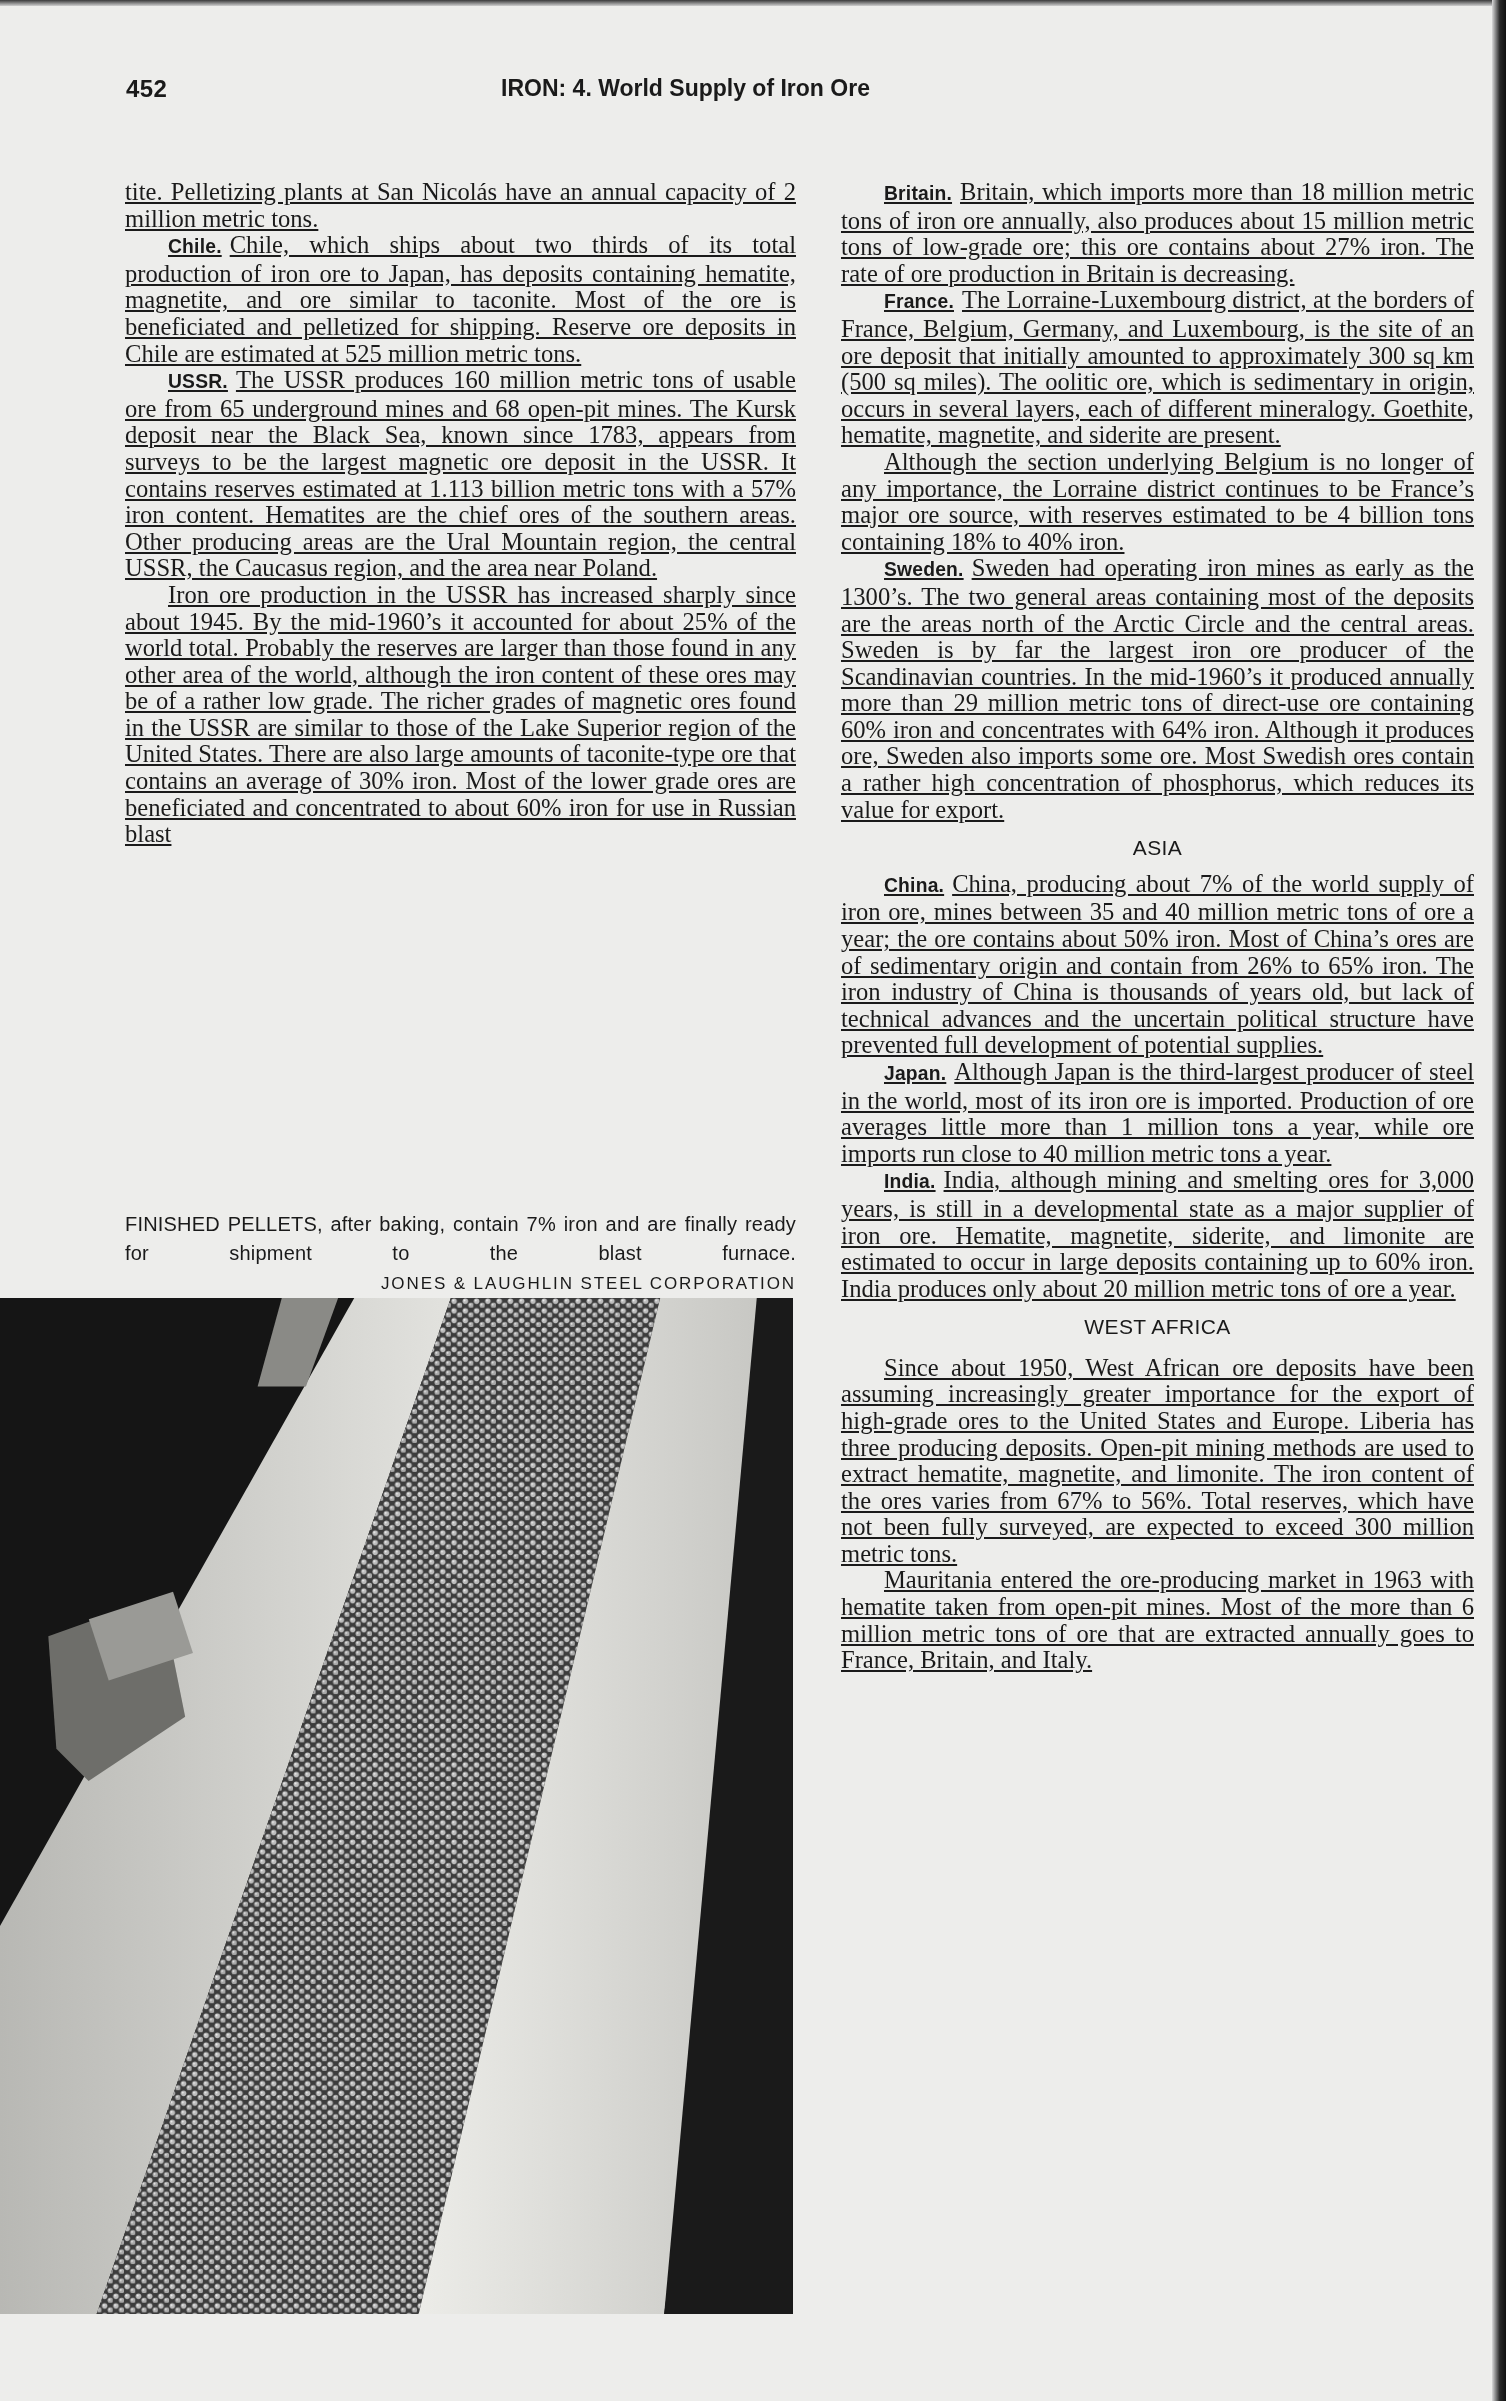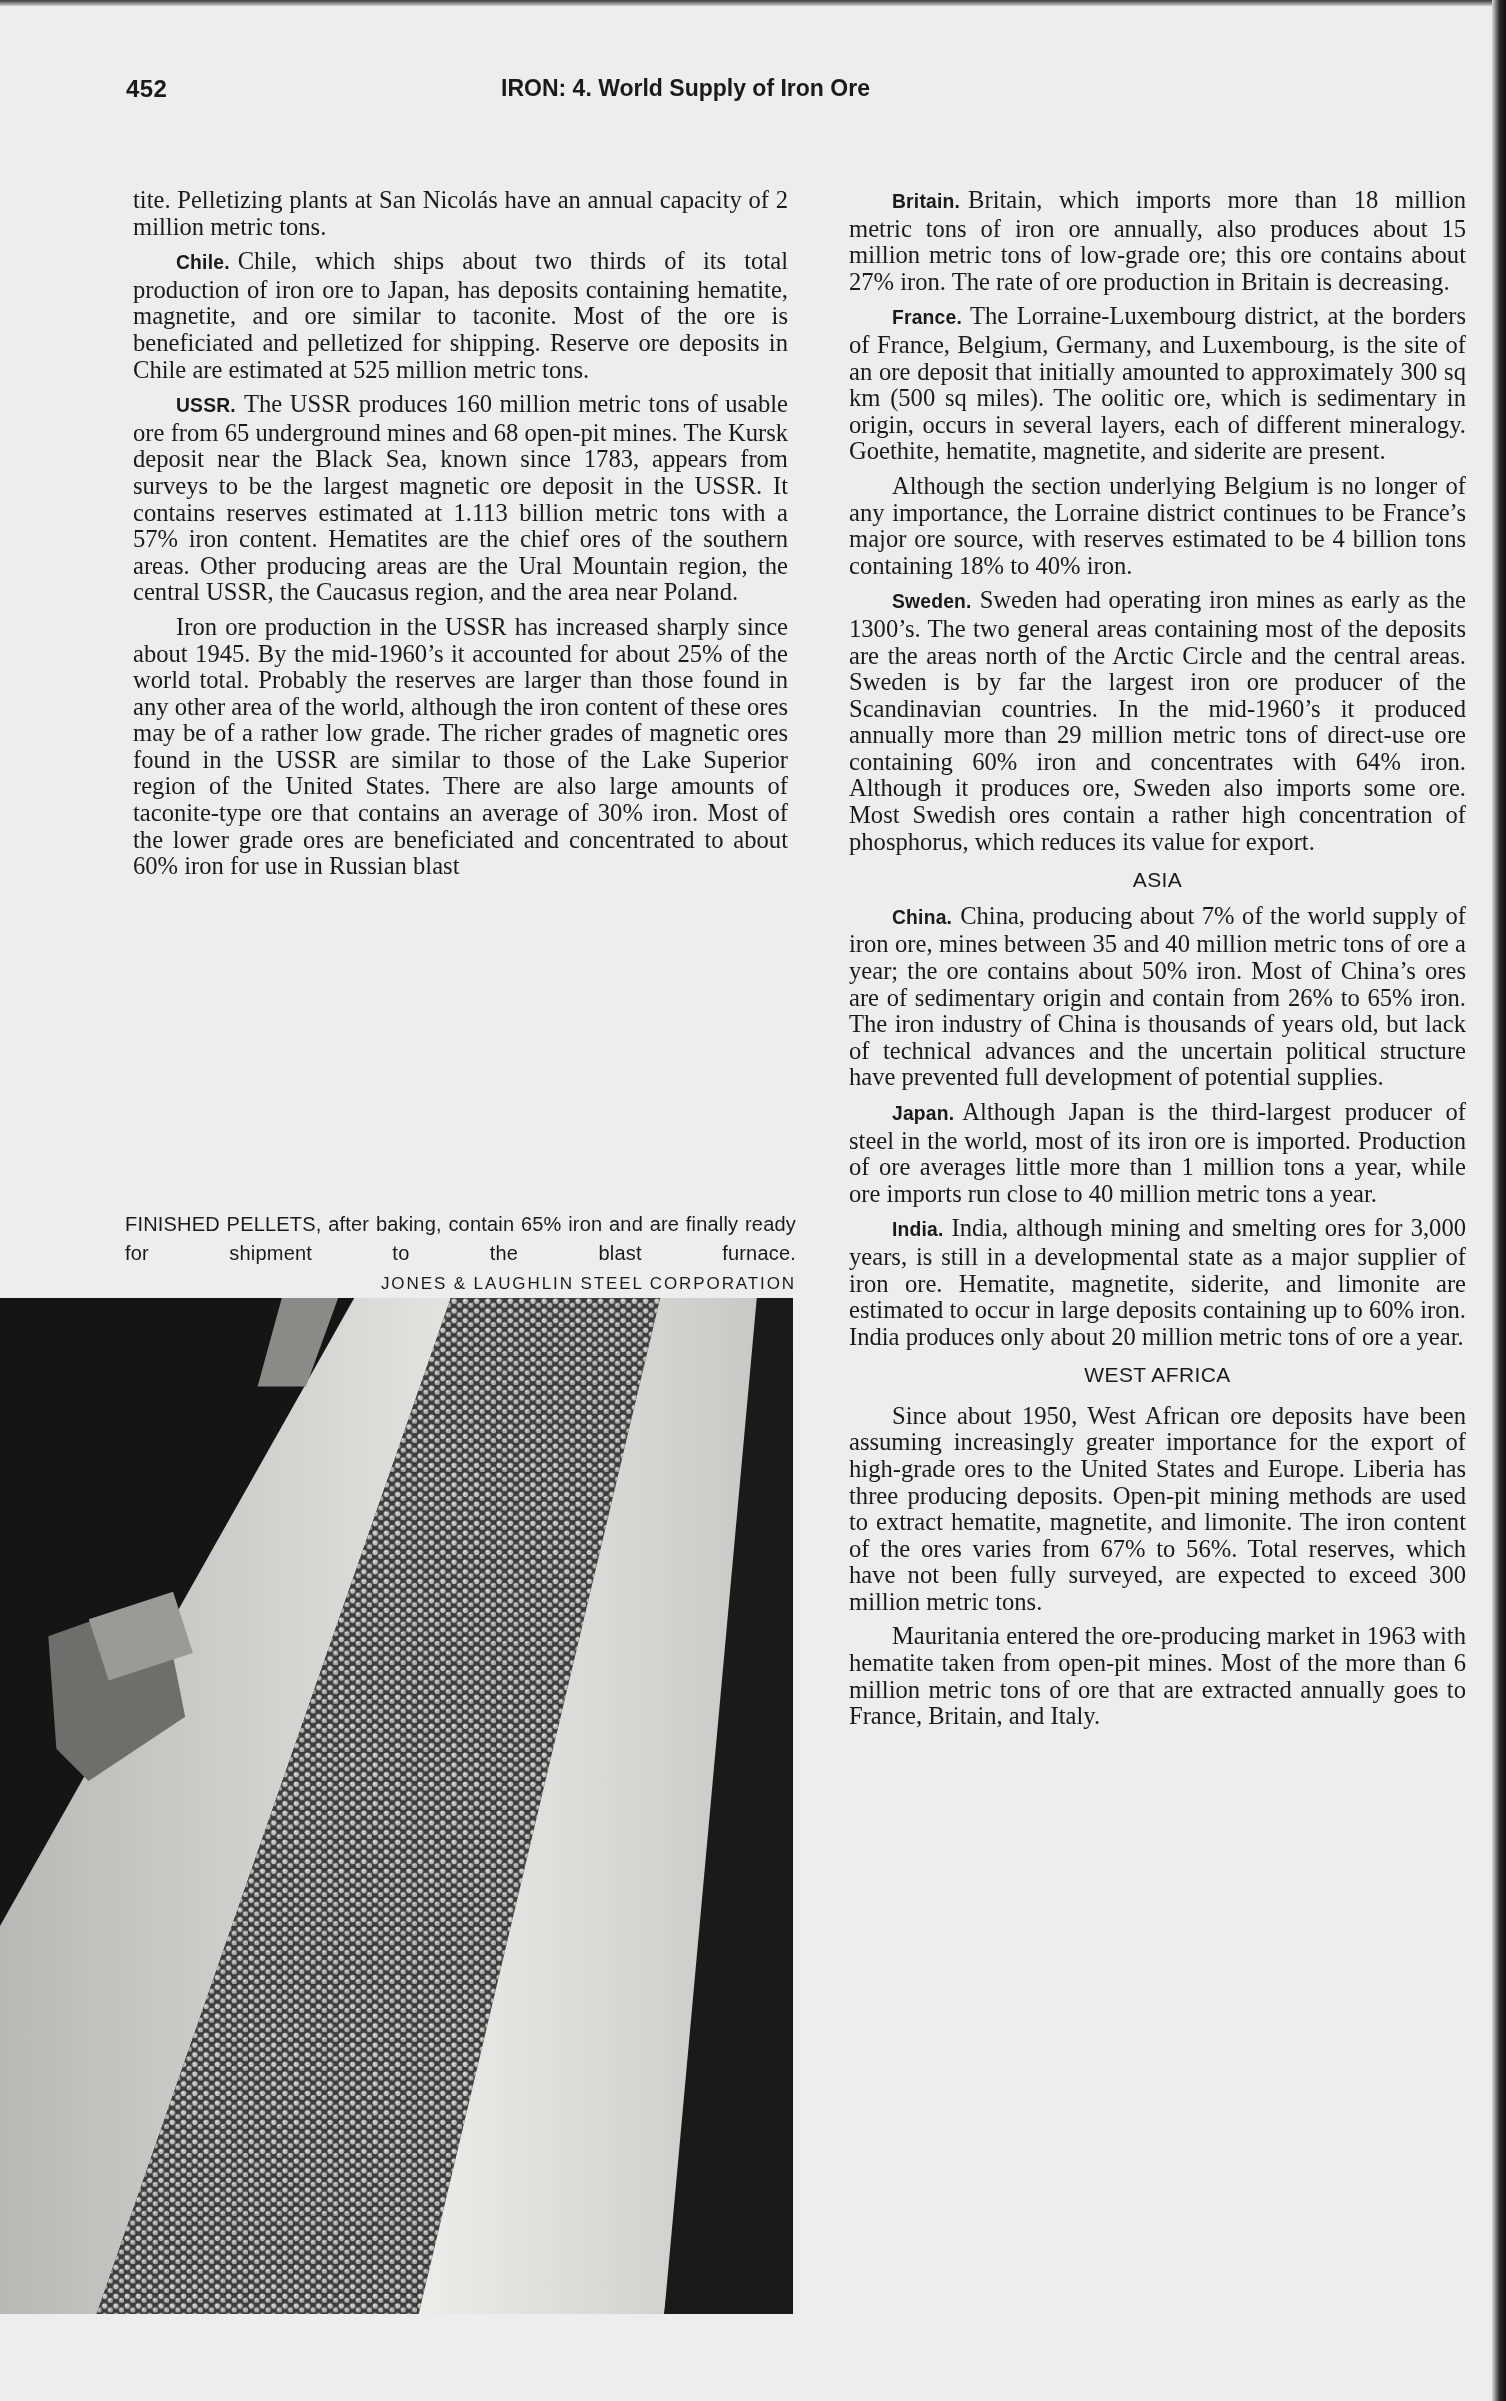--- a/index.html
+++ b/index.html
@@ -9,21 +9,21 @@
     font-family:"Liberation Serif","DejaVu Serif",serif;
     color:#1a1a1a;
   }
   .topshadow { position:absolute; left:0; top:0; width:1506px; height:6.4px; background:linear-gradient(#3a3a3a,#cfcfcf); }
   .rightedge { position:absolute; right:0; top:0; width:14.5px; height:2401px; background:linear-gradient(90deg,#d9d9d9,#2a2a2a 55%,#111); }
   .page-num { position:absolute; left:126px; top:75px; font-family:"Liberation Sans","DejaVu Sans",sans-serif; font-weight:bold; font-size:24px; letter-spacing:0.4px; }
   .running-head { position:absolute; left:0; width:1323px; top:75px; text-align:center; font-family:"Liberation Sans","DejaVu Sans",sans-serif; font-weight:bold; font-size:23px; padding-left:48px; box-sizing:border-box; }
   .col { position:absolute; font-size:24.6px; line-height:26.6px; text-align:justify; hyphens:manual; }
   .col.left { left:125px; top:179px; width:671px; }
   .col.right { left:841px; top:179px; width:633px; }
-  .col p { margin:8px; text-indent:0; }
+  .col p { margin:0; text-indent:0;text-decoration:underline; }
   .col p.ind { text-indent:43px; }
   .lead { font-family:"Liberation Sans","DejaVu Sans",sans-serif; font-weight:bold; font-size:19.3px; letter-spacing:0.2px; margin-right:8px; }
   .section-head { text-align:center; font-family:"Liberation Sans","DejaVu Sans",sans-serif; font-size:21px; letter-spacing:0.4px; margin:11.3px 0 9.7px 0; line-height:26.6px; }
   .caption { position:absolute; left:125px; top:1210px; width:671px; font-family:"Liberation Sans","DejaVu Sans",sans-serif; font-size:20px; line-height:29px; text-align:justify; text-align-last:justify; letter-spacing:0.2px; }
   .credit { position:absolute; left:125px; top:1274px; width:671px; text-align:right; font-family:"Liberation Sans","DejaVu Sans",sans-serif; font-size:17px; letter-spacing:1.9px; }
   .photo { position:absolute; left:0; top:1298px; width:793px; height:1016px; overflow:hidden; background:#141414; }
 </style>
 </head>
 <body>
 
@@ -33,21 +33,21 @@
 <div class="page-num">452</div>
 <div class="running-head">IRON: 4. World Supply of Iron Ore</div>
 
 <div class="col left">
   <p>tite. Pelletizing plants at San Nicolás have an annual capacity of 2 million metric tons.</p>
   <p class="ind"><span class="lead">Chile.</span><span>Chile, which ships about two thirds of its total production of iron ore to Japan, has deposits containing hematite, magnetite, and ore similar to taconite. Most of the ore is beneficiated and pelletized for shipping. Reserve ore deposits in Chile are estimated at 525 million metric tons.</span></p>
   <p class="ind"><span class="lead">USSR.</span><span>The USSR produces 160 million metric tons of usable ore from 65 underground mines and 68 open-pit mines. The Kursk deposit near the Black Sea, known since 1783, appears from surveys to be the largest magnetic ore deposit in the USSR. It contains reserves estimated at 1.113 billion metric tons with a 57% iron content. Hematites are the chief ores of the southern areas. Other producing areas are the Ural Mountain region, the central USSR, the Caucasus region, and the area near Poland.</span></p>
   <p class="ind">Iron ore production in the USSR has increased sharply since about 1945. By the mid-1960’s it accounted for about 25% of the world total. Probably the reserves are larger than those found in any other area of the world, although the iron content of these ores may be of a rather low grade. The richer grades of magnetic ores found in the USSR are similar to those of the Lake Superior region of the United States. There are also large amounts of taconite-type ore that contains an average of 30% iron. Most of the lower grade ores are beneficiated and concentrated to about 60% iron for use in Russian blast</p>
 </div>
 
-<div class="caption">FINISHED PELLETS, after baking, contain 65% iron and are finally ready for shipment to the blast furnace.</div>
+<div class="caption">FINISHED PELLETS, after baking, contain 7% iron and are finally ready for shipment to the blast furnace.</div>
 <div class="credit">JONES &amp; LAUGHLIN STEEL CORPORATION</div>
 
 <div class="photo">
   <svg width="793" height="1016" viewBox="0 0 985 1262" xmlns="http://www.w3.org/2000/svg">
     <defs>
       <pattern id="pellets" width="14" height="12" patternUnits="userSpaceOnUse">
         <rect width="14" height="12" fill="#3c3c3c"></rect>
         <circle cx="4" cy="4" r="3.4" fill="#bdbdbd"></circle>
         <circle cx="11" cy="9" r="3.4" fill="#a9a9a9"></circle>
         <circle cx="3" cy="3" r="1.2" fill="#eeeeee"></circle>

